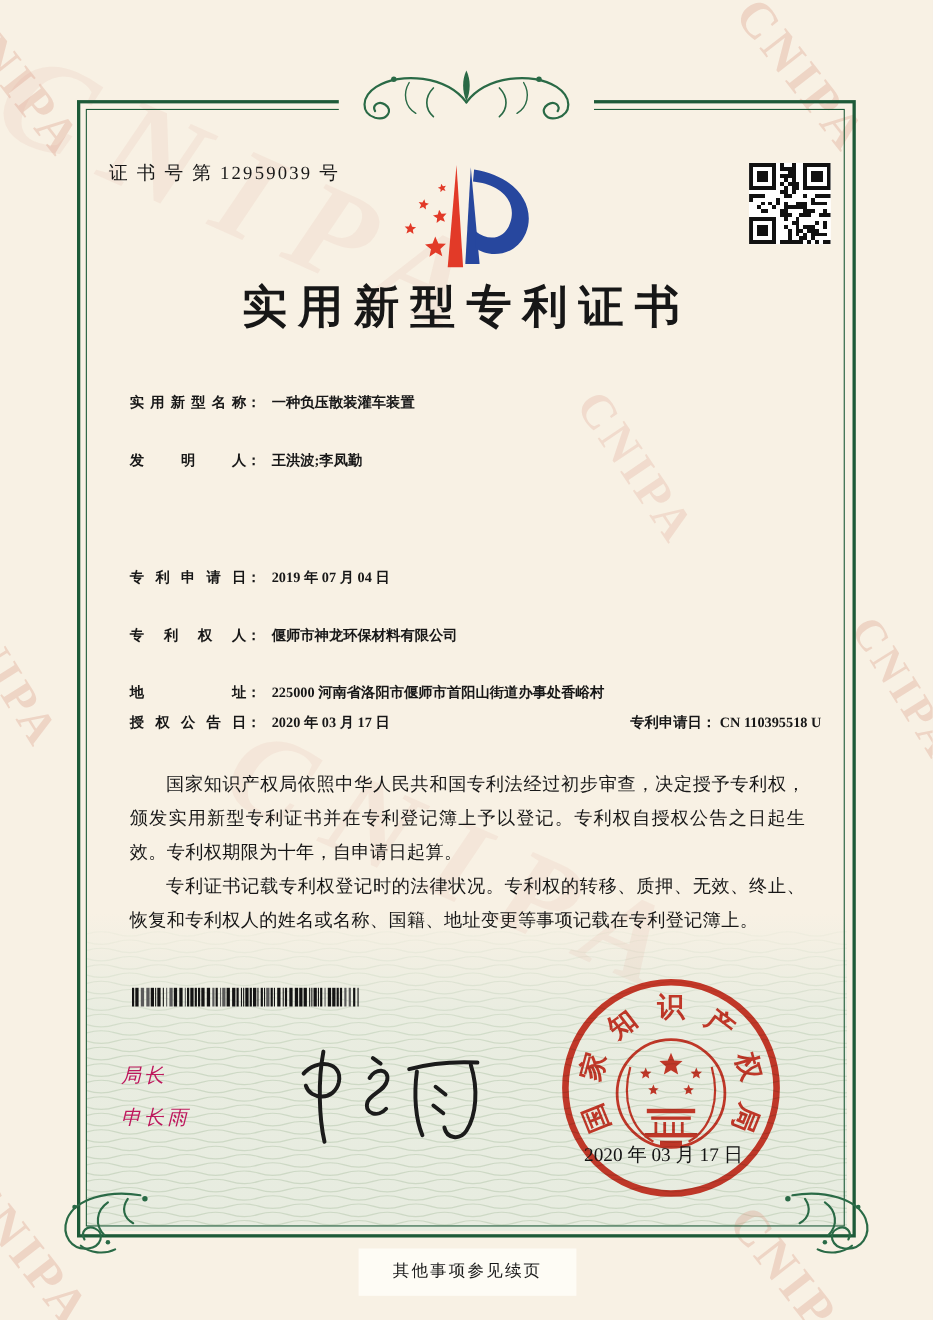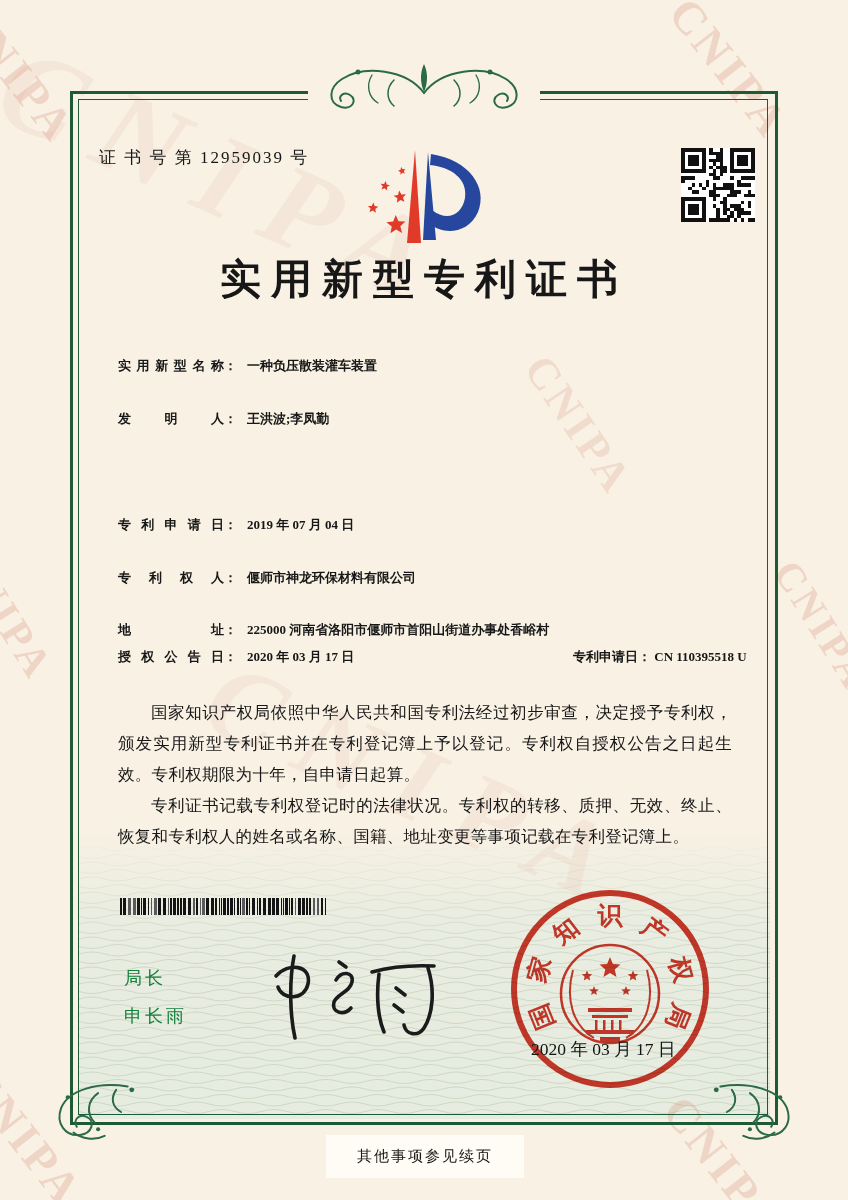--- a/index.html
+++ b/index.html
@@ -54,22 +54,22 @@
   
   .law {
     position:absolute; left:118px; top:697px; width:614px; z-index:4;
     font-size:16.5px; line-height:1.88; letter-spacing:0.3px; text-align:justify;
   }
   .law p { margin:0; text-indent:2em; }
   
   #barcode { position:absolute; left:120px; top:898px; width:218px; height:17px; z-index:4; font-size:0; }
   #barcode i { display:inline-block; height:100%; }
   .officer-title, .officer-name {
-    position:absolute; left:124px; z-index:4; font-family:"Liberation Sans", sans-serif;
-    font-size:18px; letter-spacing:3px; color:#15803d;
+    position:absolute; left:110px; z-index:4; font-family:"Liberation Sans", sans-serif;
+    font-size:18px; letter-spacing:3px; color:#be185d;font-style:italic;
   }
   .officer-title { top:966px; }
   .officer-name { top:1004px; }
   #signature { position:absolute; left:238px; top:940px; z-index:5; }
   #seal-svg { position:absolute; left:505px; top:884px; z-index:5; opacity:0.94; mix-blend-mode:multiply; }
   .seal-date {
     position:absolute; left:531px; top:1037px; width:170px; z-index:6;
     font-size:17.5px; color:#141414; white-space:nowrap;
   }
   .page-num {

